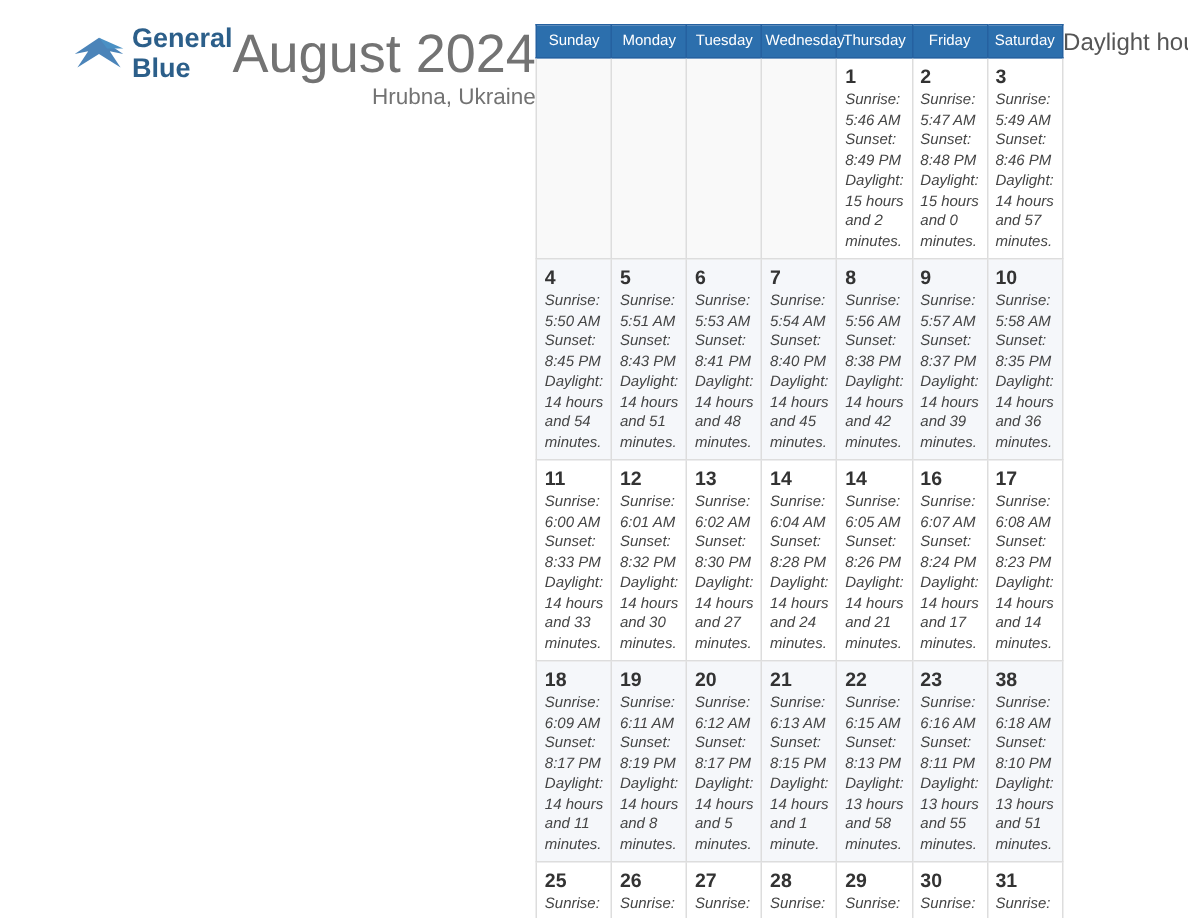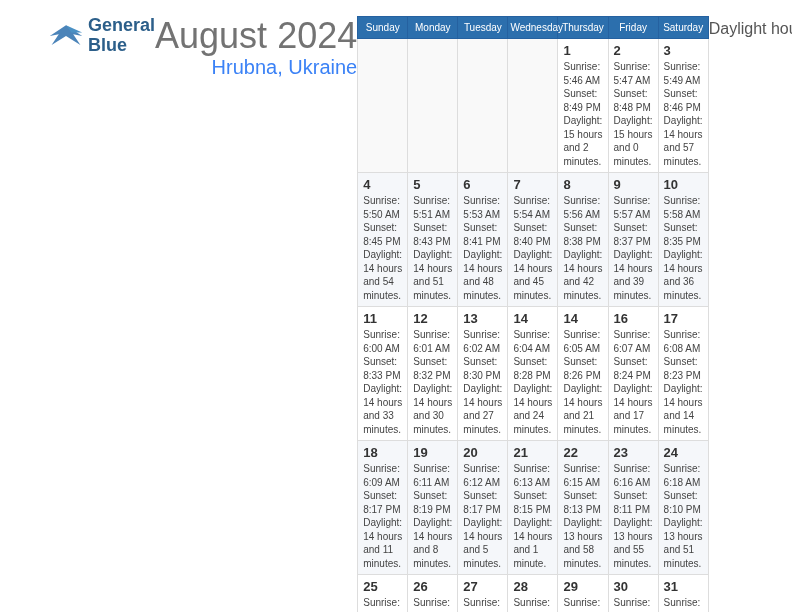--- a/index.html
+++ b/index.html
@@ -42,22 +42,22 @@
     .title-block {
       text-align: right;
     }
     .month-title {
       font-size: 36px;
       font-weight: 300;
       color: #737373;
       line-height: 1.1;
     }
     .location {
-      font-size: 20px;
-      color: #3b82f6;
+      font-size: 15px;
+      color: #737373;
     }
     .calendar {
       flex: 1;
       border: 1px solid #ccc;
       border-collapse: collapse;
       width: 100%;
       table-layout: fixed;
     }
     .calendar th {
       background: #2c6fad;
@@ -84,20 +84,21 @@
       font-size: 13px;
       font-weight: 600;
       color: #333;
       margin-bottom: 2px;
       display: block;
     }
     .day-info {
       font-size: 10px;
       color: #444;
       line-height: 1.35;
+      font-style: italic;
     }
     .empty {
       background: #f9f9f9 !important;
     }
     .footer-note {
       font-size: 16px;
       color: #555;
       margin-top: 4px;
       text-align: left;
     }
@@ -305,21 +306,21 @@
 and 58 minutes.</div>
           </td>
           <td>
             <span class="day-num">23</span>
             <div class="day-info">Sunrise: 6:16 AM
 Sunset: 8:11 PM
 Daylight: 13 hours
 and 55 minutes.</div>
           </td>
           <td>
-            <span class="day-num">24</span>
+            <span class="day-num">38</span>
             <div class="day-info">Sunrise: 6:18 AM
 Sunset: 8:10 PM
 Daylight: 13 hours
 and 51 minutes.</div>
           </td>
         </tr>
         <tr>
           <td>
             <span class="day-num">25</span>
             <div class="day-info">Sunrise: 6:19 AM

